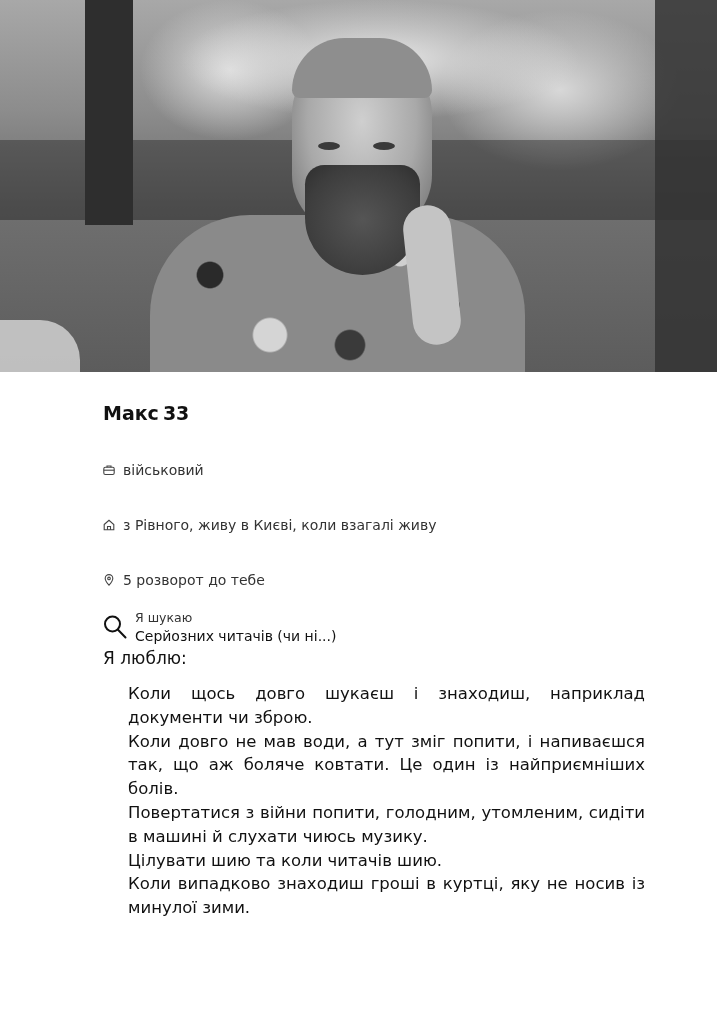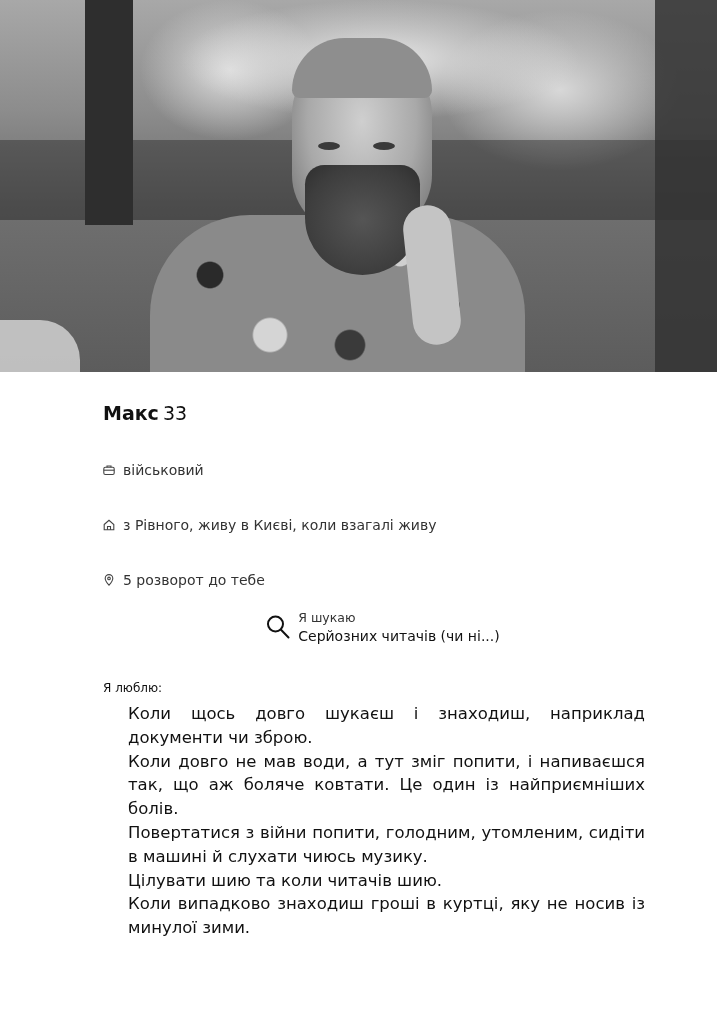--- a/index.html
+++ b/index.html
@@ -33,34 +33,34 @@
         radial-gradient(circle 18px at 120px 120px, #d5d5d5 0%, #d5d5d5 90%, transparent 100%),
         radial-gradient(circle 12px at 250px 40px, #cfcfcf 0%, #cfcfcf 90%, transparent 100%),
         radial-gradient(circle 16px at 200px 130px, #3a3a3a 0%, #3a3a3a 90%, transparent 100%),
         #8a8a8a; }
     .photo .hand { position: absolute; left: 408px; top: 205px; width: 48px; height: 140px; border-radius: 24px; background: #c4c4c4; transform: rotate(-6deg); }
 
     .content { position: absolute; left: 103px; top: 400px; width: 560px; }
 
     .name-line { font-size: 19px; line-height: 26px; color: #111; }
     .name-line .name { font-weight: bold; }
-    .name-line .age { font-weight: normal; margin-left: 4px; }
+    .name-line .age { font-weight: bold; margin-left: 4px; }
 
     .facts { margin-top: 15px; }
     .fact { display: flex; align-items: center; height: 23px; font-size: 14px; color: #333; margin-top: 32px; }
     .fact .ico { width: 12px; height: 12px; margin-right: 8px; display: inline-flex; align-items: center; justify-content: center; }
     .fact .ico svg { width: 12px; height: 12px; }
 
-    .seeking { display: flex; align-items: flex-start; margin-top: 19px; justify-content: center; }
+    .seeking { display: flex; align-items: flex-start; margin-top: 19px; }
     .seeking .ico { width: 24px; height: 26px; margin-right: 8px; margin-top: 4px; }
     .seeking .lbl { font-size: 12.5px; color: #333; line-height: 16px; }
     .seeking .val { font-size: 14px; font-weight: normal; color: #111; line-height: 20px; }
 
-    .love-title { margin-top: 30px; font-size: 12px; color: #111; line-height: 24px; }
-    .love-list { margin-left: 25px; margin-top: 2px; width: 517px; }
+    .love-title { font-size: 17px; color: #111; line-height: 24px; }
+    .love-list { margin-left: 25px; margin-top: 12px; width: 517px; }
     .love-item { font-size: 16.5px; line-height: 23.8px; color: #111; text-align: justify; }
   </style>
 </head>
 <body>
 
 <div class="photo">
   <div class="wall"></div>
   <div class="ground"></div>
   <div class="trunk-left"></div>
   <div class="trunk-right"></div>

